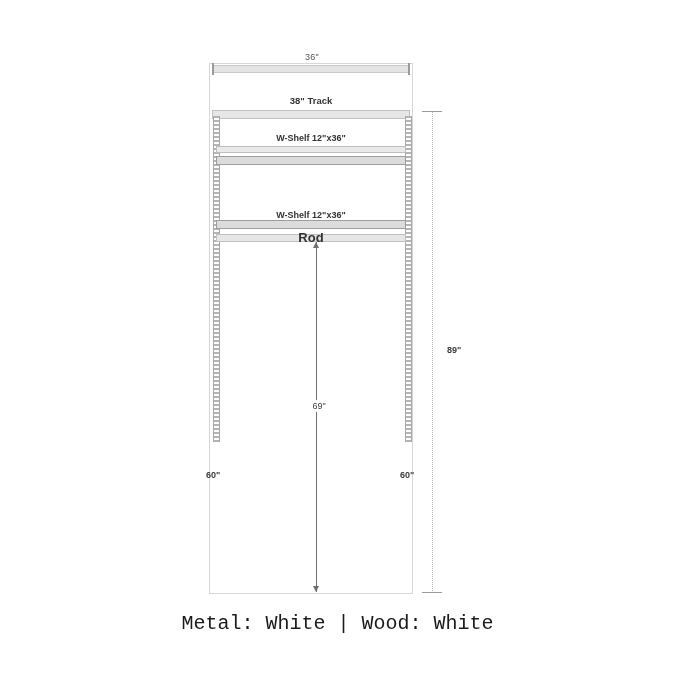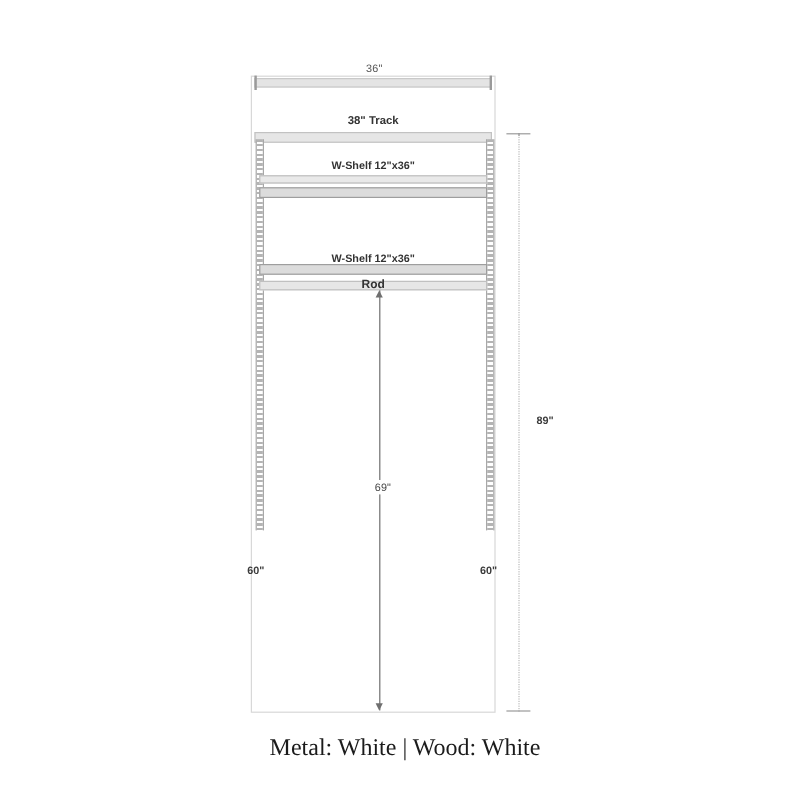--- a/index.html
+++ b/index.html
@@ -136,21 +136,21 @@
     height: 8px;
     background: #e6e6e6;
     border: 1px solid #c0c0c0;
     box-sizing: border-box;
   }
   .rod-label {
     left: 216px;
     top: 234px;
     width: 190px;
     text-align: center;
-    font-size: 10px;
+    font-size: 13px;
     font-weight: bold;
     color: #333333;
     line-height: 8px;
   }
 
   
   .dim-vline {
     width: 1px;
     background: #6f6f6f;
   }
@@ -184,21 +184,21 @@
     font-weight: bold;
     color: #3b3b3b;
   }
 
   
   .caption {
     left: 0;
     top: 612px;
     width: 675px;
     text-align: center;
-    font-family: Liberation Serif, serif;
+    font-family: Liberation Mono, monospace;
     font-size: 20px;
     color: #1b1b1b;
   }
 </style>
 </head>
 <body>
 
 <div id="stage">
 
   <div class="abs enclosure"></div>

